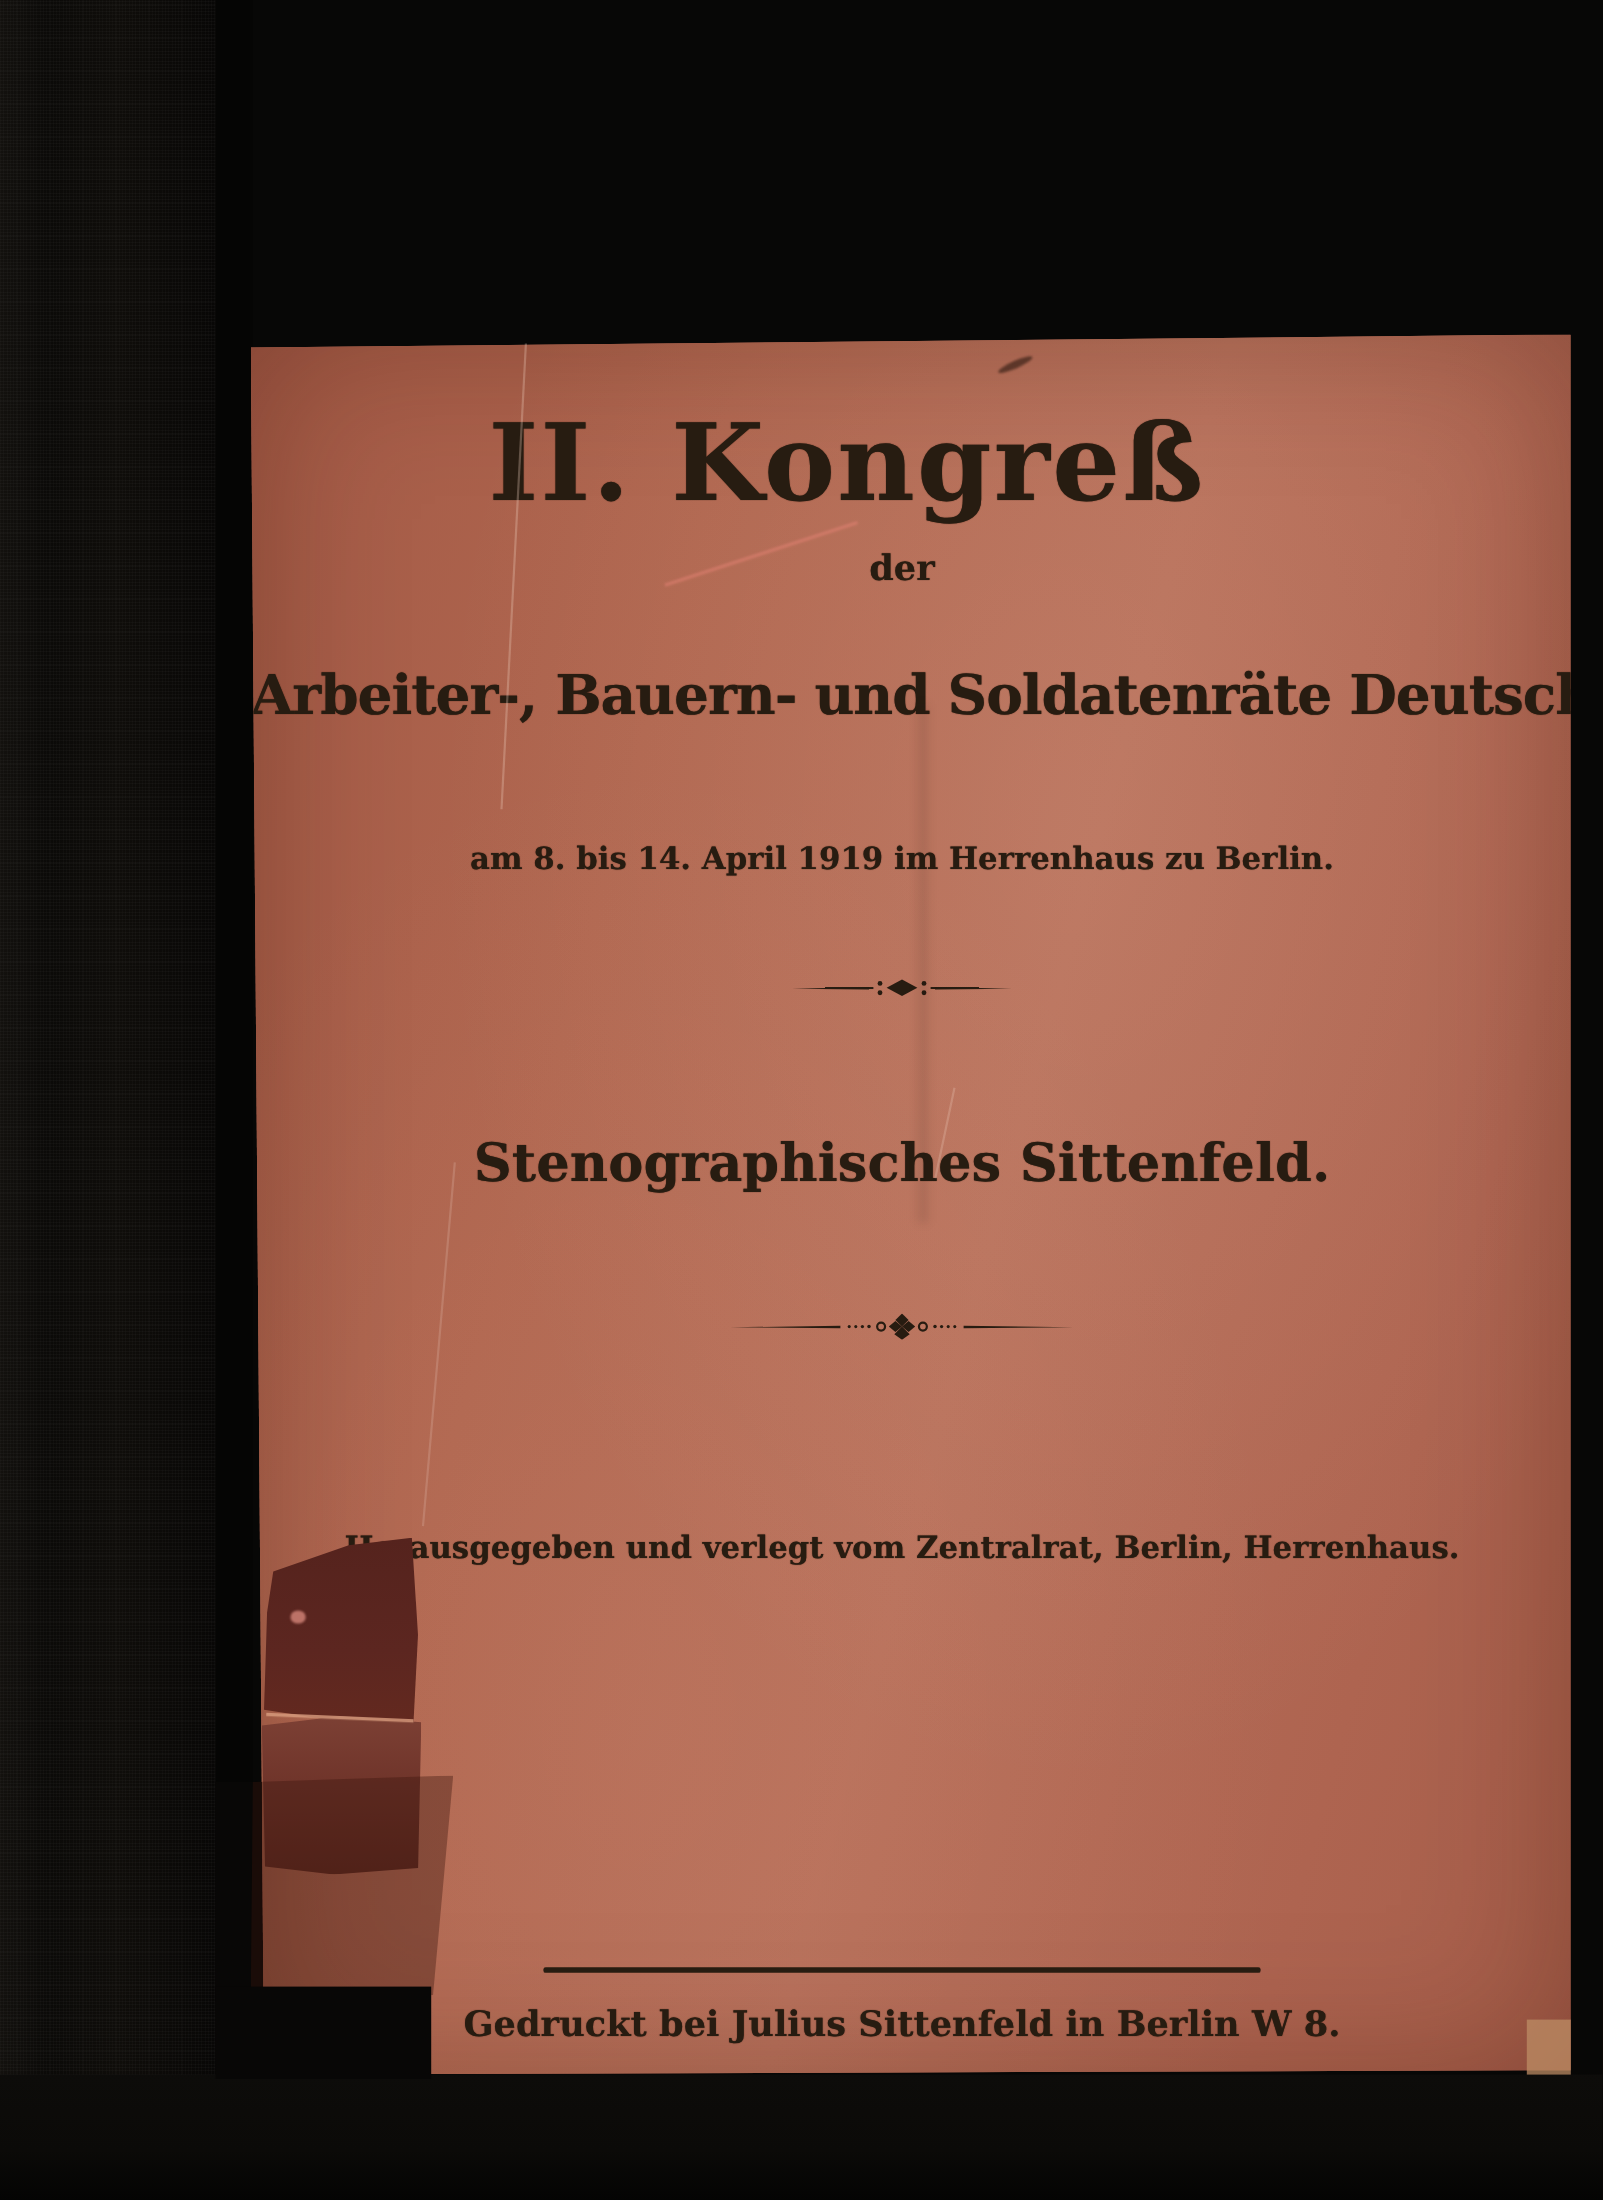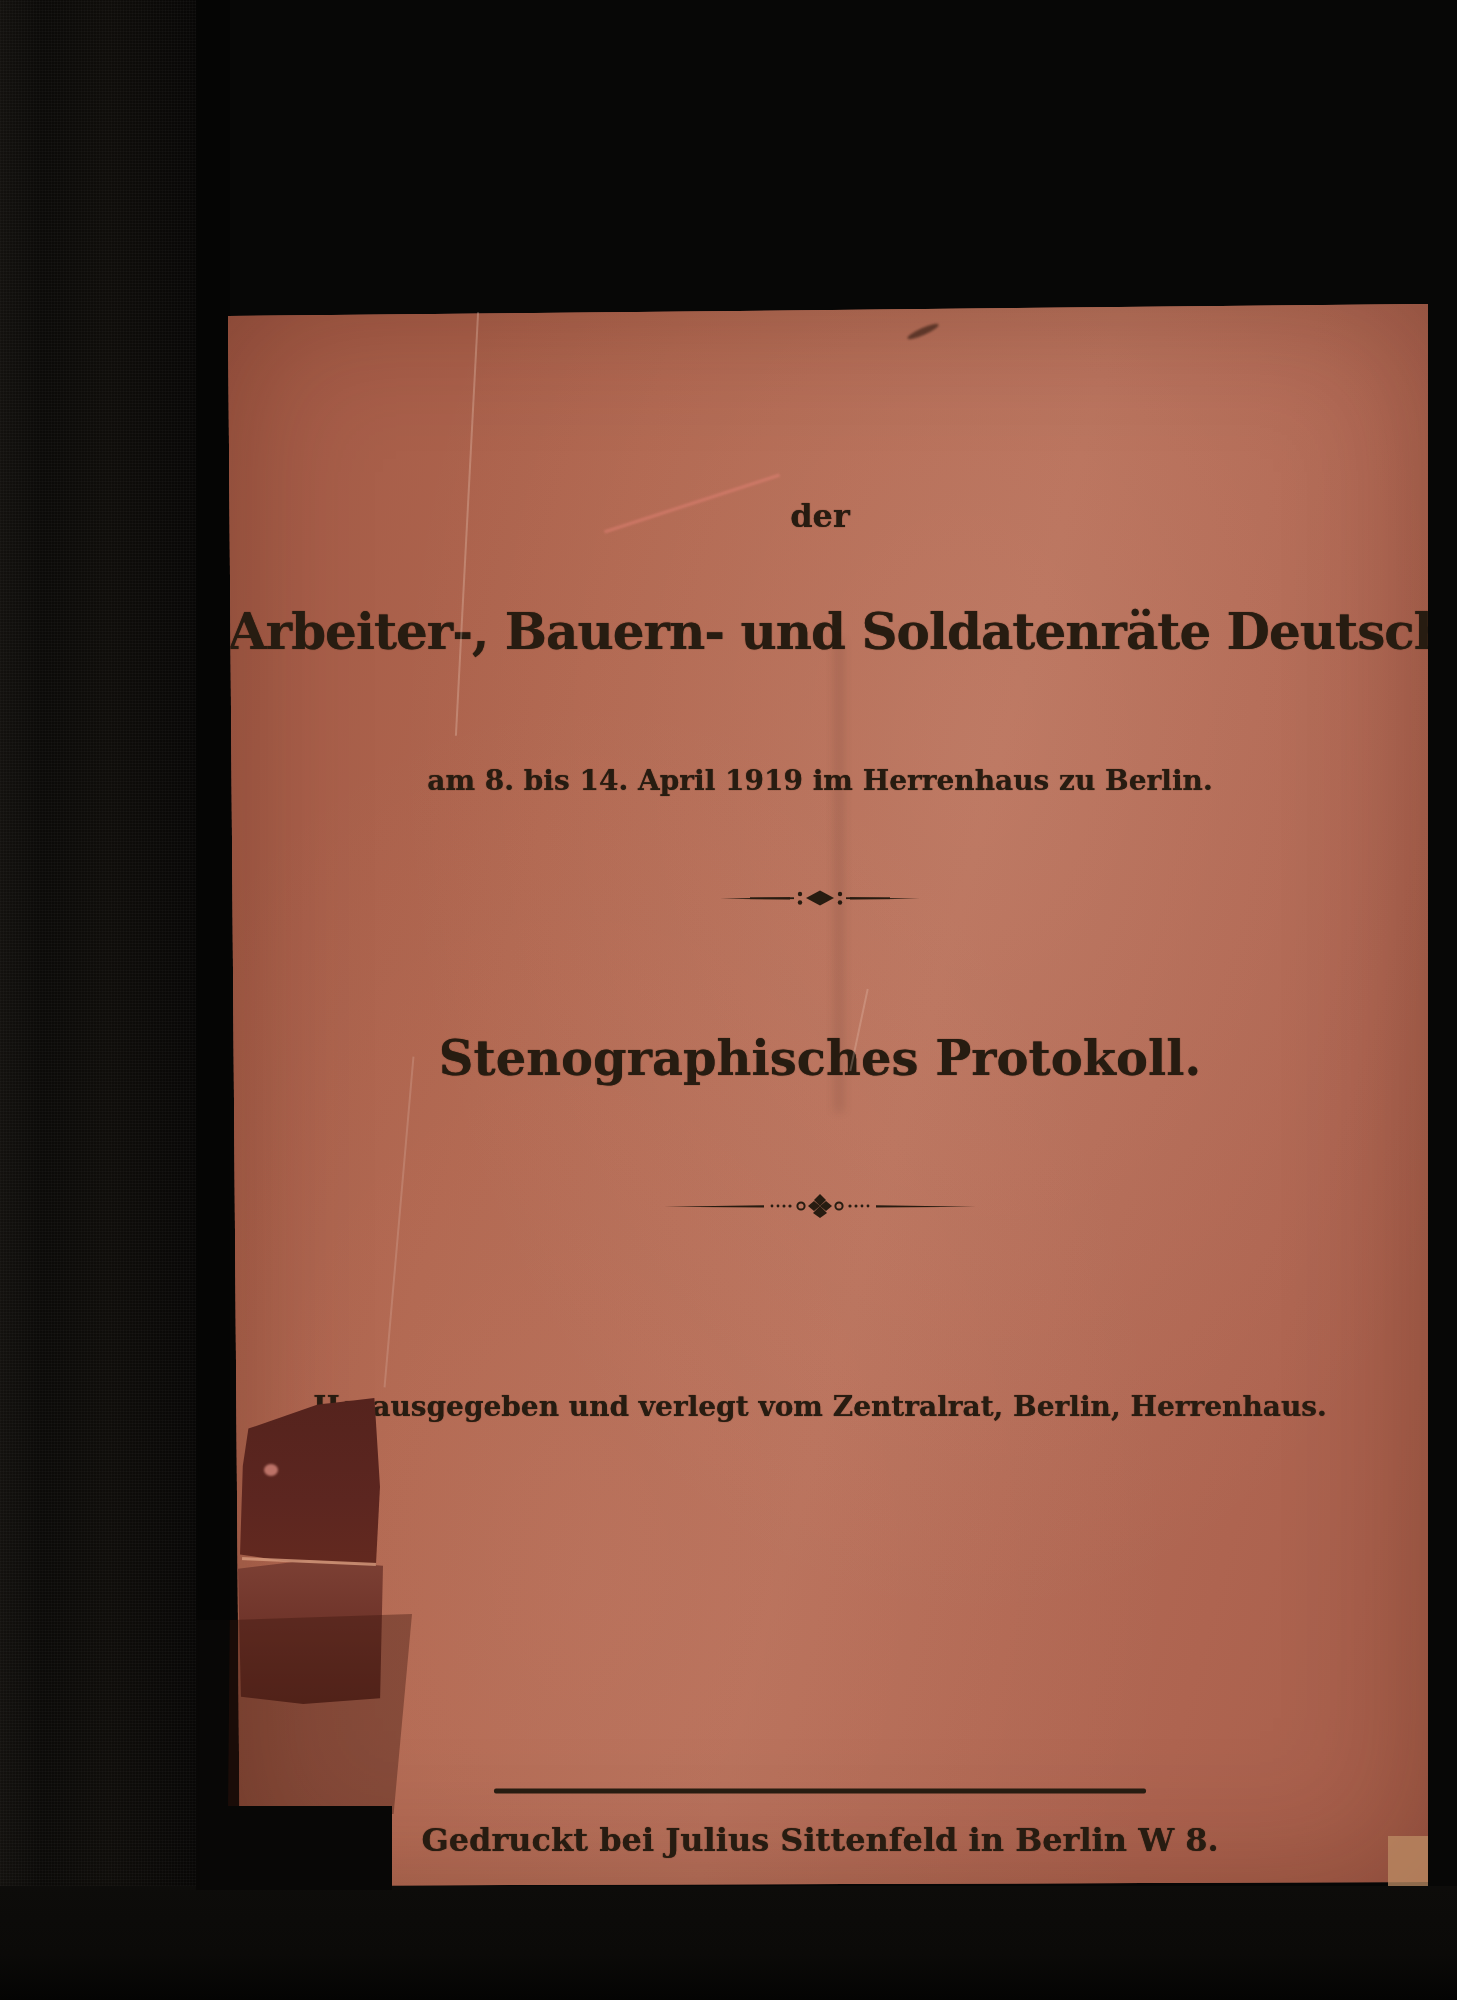--- a/index.html
+++ b/index.html
@@ -105,20 +105,21 @@
 <body>
 
 <div class="page">
 
   <div class="spine"></div>
   <div class="spine-groove"></div>
   <div class="bottom-band"></div>
 
   <div class="label">
 
+    <div class="row t1">II. Kongreß</div>
 
     <div class="row t-der">der</div>
 
     <div class="row t2">Arbeiter-, Bauern- und Soldatenräte Deutschlands</div>
 
     <div class="row t-date">am 8. bis 14. April 1919 im Herrenhaus zu Berlin.</div>
 
     <div class="div-row d1">
       <svg class="orn" width="200" height="22" viewBox="0 0 200 22" fill="#271c11">
         <polygon points="0,11.8 70,10.2 70,12.6"></polygon>
@@ -126,21 +127,21 @@
         <circle cx="80" cy="7" r="2.2"></circle>
           <circle cx="80" cy="15.5" r="2.2"></circle>
         <polygon points="100,3.5 114,11 100,18.5 86,11"></polygon>
         <circle cx="120" cy="7" r="2.2"></circle>
           <circle cx="120" cy="15.5" r="2.2"></circle>
         <rect x="126" y="10.3" width="44" height="1.8"></rect>
         <polygon points="200,11.8 130,10.2 130,12.6"></polygon>
       </svg>
     </div>
 
-    <div class="row t-steno">Stenographisches Protokoll.</div>
+    <div class="row t-steno">Stenographisches Sittenfeld.</div>
 
     <div class="div-row d2">
       <svg class="orn" width="312" height="24" viewBox="0 0 312 24" fill="#271c11">
         <polygon points="0,12.7 100,11.2 100,13.4"></polygon>
         <circle cx="108" cy="12" r="1.4"></circle>
           <circle cx="114" cy="12" r="1.4"></circle>
         <circle cx="120" cy="12" r="1.5"></circle>
           <circle cx="126" cy="12" r="1.6"></circle>
         <circle cx="137" cy="12" r="3.6" fill="none" stroke="#271c11" stroke-width="2"></circle>
         <polygon points="156,0 162,6 156,12 150,6"></polygon>

